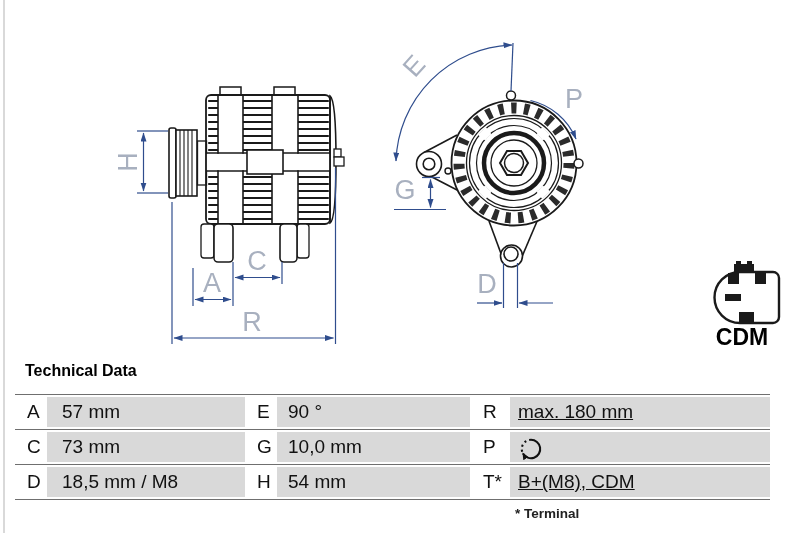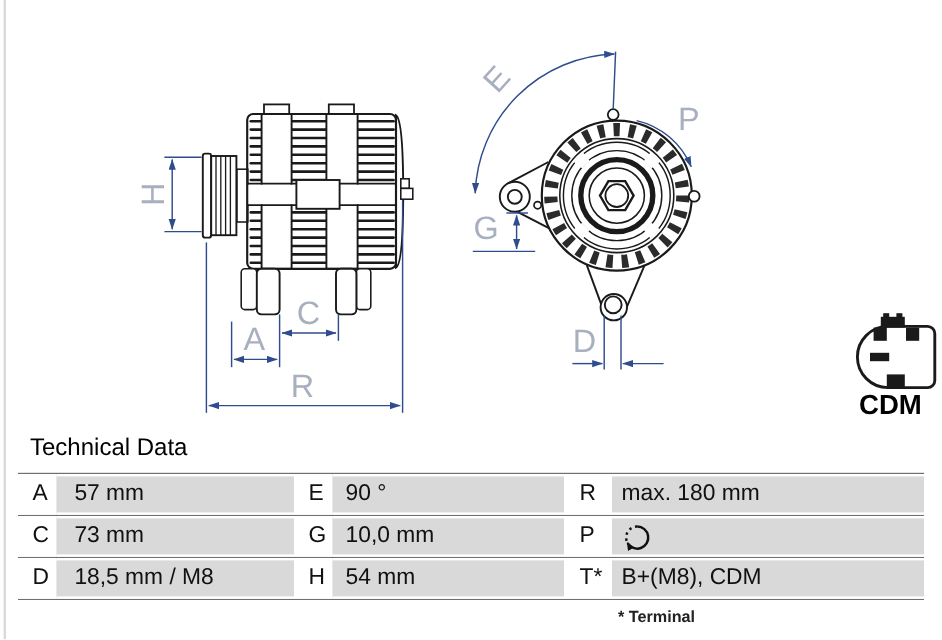--- a/index.html
+++ b/index.html
@@ -6,30 +6,30 @@
   #page{position:relative;width:785px;height:533px;background:#fff;overflow:hidden;
         font-family:"Liberation Sans",sans-serif;color:#111;}
   #edge-artifact{position:absolute;left:3px;top:0;width:2px;height:533px;background:#d9d9d9;}
   #title{position:absolute;left:26px;top:8px;font-size:21px;color:#000;}
   #diagram-svg{position:absolute;left:0;top:0;}
   .draw{stroke:#1a1a1a;fill:none;}
   .draww{stroke:#1a1a1a;fill:#fff;}
   .dim{stroke:#2f4d8d;stroke-width:1.2;fill:none;}
   .dimlabel{fill:#a8b0bf;font-size:27px;font-family:"Liberation Sans",sans-serif;}
   .cdm-label{fill:#000;font-size:23px;font-weight:bold;font-family:"Liberation Sans",sans-serif;}
-  #tech-heading{position:absolute;left:25px;top:362px;font-size:20px;font-weight:normal;color:#000;}
+  #tech-heading{position:absolute;left:25px;top:362px;font-size:16px;font-weight:bold;color:#000;}
   #ttable{position:absolute;left:15px;top:394px;width:755px;}
   .hline{height:1px;background:#6f6f6f;}
   .trow{display:grid;grid-template-columns:32px 198px 32px 193px 40px 260px;height:34px;}
   .cell{font-size:19px;line-height:34px;white-space:nowrap;overflow:hidden;}
   .key{background:#fff;padding-left:12px;}
   .key3{padding-left:13px;}
   .val{background:#d9d9d9;border-top:2px solid #fff;border-bottom:2px solid #fff;
        box-sizing:border-box;line-height:30px;}
-  .v1{padding-left:15px;} .v2{padding-left:11px;} .v3{padding-left:8px;}
+  .v1{padding-left:15px;} .v2{padding-left:11px;} .v3{padding-left:8px;text-decoration:underline;}
   #footnote{margin-left:500px;margin-top:6px;font-size:13.5px;color:#222;font-weight:bold;}
   .rot-icon{vertical-align:middle;margin-top:3px;}
 </style>
 </head>
 <body>
 
 <div id="page">
   <div id="edge-artifact"></div>
 
 

